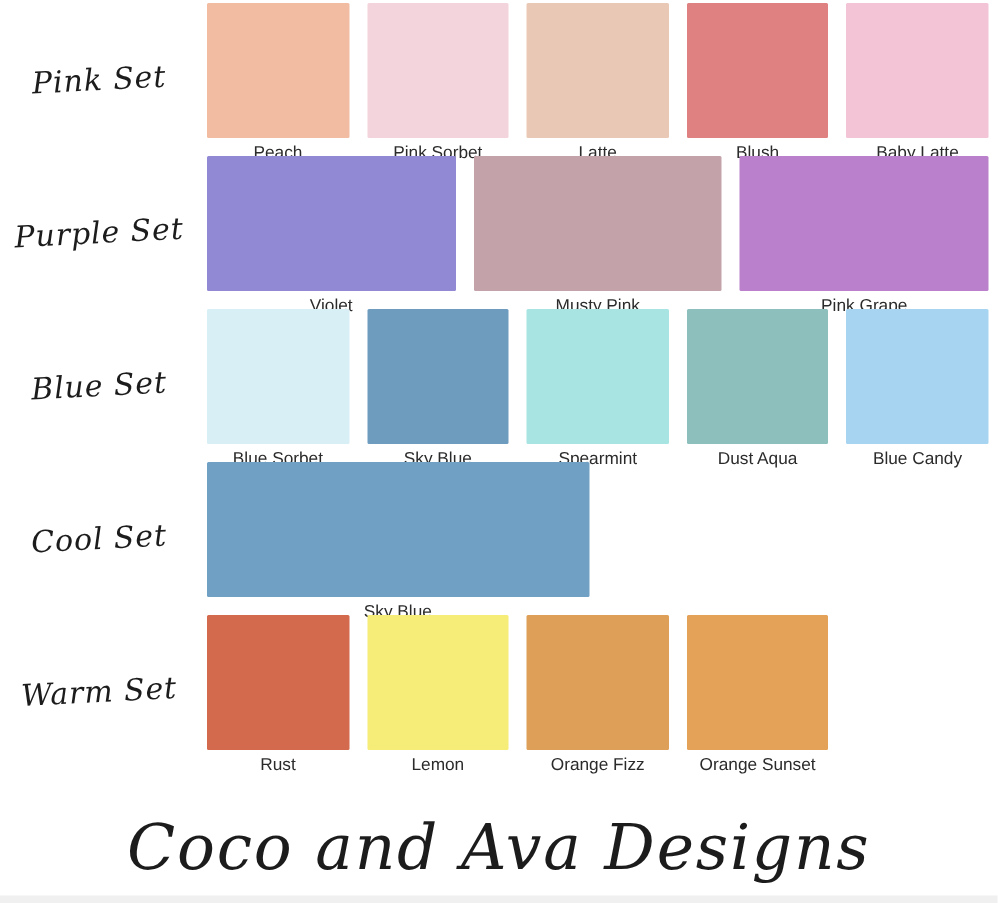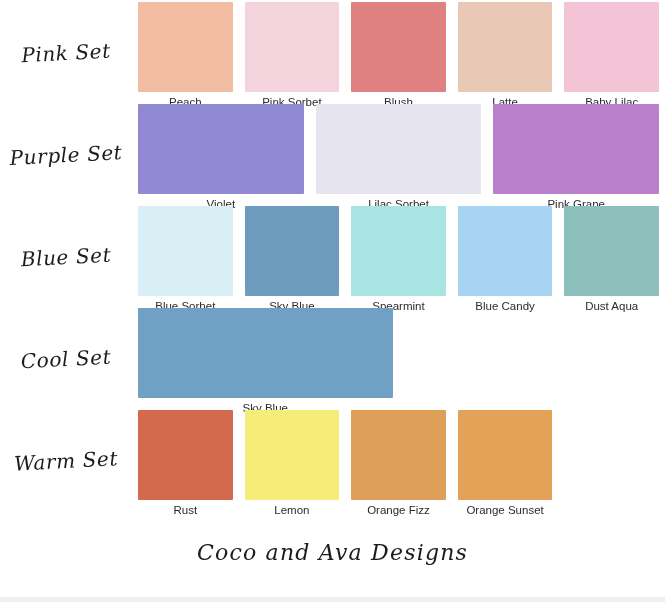--- a/index.html
+++ b/index.html
@@ -91,21 +91,21 @@
   
   #brand-signature {
     position: absolute;
     left: 0;
     top: 540px;
     width: 665px;
     text-align: center;
     font-family: "DejaVu Serif", serif;
     font-style: italic;
     font-weight: 400;
-    font-size: 22px;
+    font-size: 42px;
     letter-spacing: 1.2px;
     color: #1c1c1c;
     white-space: nowrap;
   }
   #bottom-strip {
     position: absolute;
     left: 0;
     bottom: 0;
     width: 665px;
     height: 5px;
@@ -122,44 +122,44 @@
     <div class="swatch-cols">
       <div class="swatch-cell">
         <div class="swatch-chip" style="background: rgb(242, 188, 163);"></div>
         <div class="swatch-label">Peach</div>
       </div>
       <div class="swatch-cell">
         <div class="swatch-chip" style="background: rgb(243, 212, 220);"></div>
         <div class="swatch-label">Pink Sorbet</div>
       </div>
       <div class="swatch-cell">
+        <div class="swatch-chip" style="background: rgb(233, 201, 181);"></div>
+        <div class="swatch-label">Latte</div>
+      </div>
+      <div class="swatch-cell">
         <div class="swatch-chip" style="background: rgb(222, 129, 128);"></div>
         <div class="swatch-label">Blush</div>
       </div>
       <div class="swatch-cell">
-        <div class="swatch-chip" style="background: rgb(233, 201, 181);"></div>
-        <div class="swatch-label">Latte</div>
-      </div>
-      <div class="swatch-cell">
         <div class="swatch-chip" style="background: rgb(242, 196, 214);"></div>
-        <div class="swatch-label">Baby Lilac</div>
+        <div class="swatch-label">Baby Latte</div>
       </div>
     </div>
   </div>
 
   <div class="palette-row row-2">
     <div class="set-name">Purple Set</div>
     <div class="swatch-cols">
       <div class="swatch-cell">
         <div class="swatch-chip" style="background: rgb(145, 137, 212);"></div>
         <div class="swatch-label">Violet</div>
       </div>
       <div class="swatch-cell">
-        <div class="swatch-chip" style="background: rgb(230, 228, 238);"></div>
-        <div class="swatch-label">Lilac Sorbet</div>
+        <div class="swatch-chip" style="background: rgb(195, 162, 169);"></div>
+        <div class="swatch-label">Musty Pink</div>
       </div>
       <div class="swatch-cell">
         <div class="swatch-chip" style="background: rgb(186, 128, 204);"></div>
         <div class="swatch-label">Pink Grape</div>
       </div>
     </div>
   </div>
 
   <div class="palette-row row-3">
     <div class="set-name">Blue Set</div>
@@ -170,26 +170,26 @@
       </div>
       <div class="swatch-cell">
         <div class="swatch-chip" style="background: rgb(110, 156, 191);"></div>
         <div class="swatch-label">Sky Blue</div>
       </div>
       <div class="swatch-cell">
         <div class="swatch-chip" style="background: rgb(168, 228, 225);"></div>
         <div class="swatch-label">Spearmint</div>
       </div>
       <div class="swatch-cell">
+        <div class="swatch-chip" style="background: rgb(141, 191, 189);"></div>
+        <div class="swatch-label">Dust Aqua</div>
+      </div>
+      <div class="swatch-cell">
         <div class="swatch-chip" style="background: rgb(167, 213, 241);"></div>
         <div class="swatch-label">Blue Candy</div>
-      </div>
-      <div class="swatch-cell">
-        <div class="swatch-chip" style="background: rgb(141, 191, 189);"></div>
-        <div class="swatch-label">Dust Aqua</div>
       </div>
     </div>
   </div>
 
   <div class="palette-row row-4">
     <div class="set-name">Cool Set</div>
     <div class="swatch-cols">
       <div class="swatch-cell">
         <div class="swatch-chip" style="background: rgb(112, 161, 197);"></div>
         <div class="swatch-label">Sky Blue</div>

